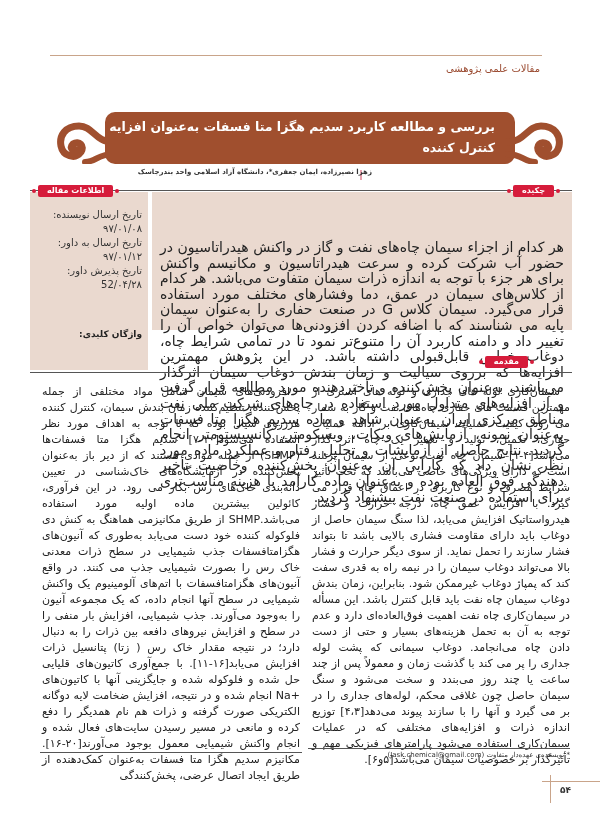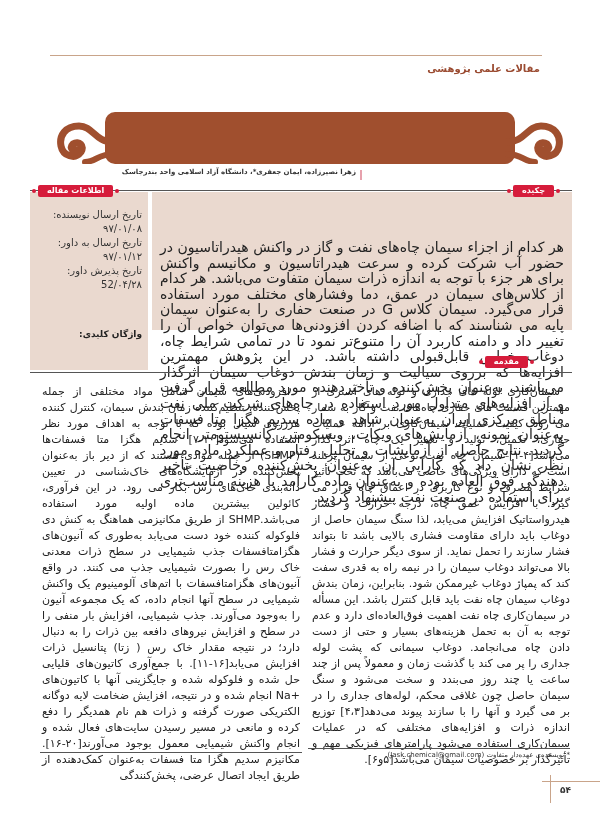--- a/index.html
+++ b/index.html
@@ -1,28 +1,28 @@
 <!DOCTYPE html>
 <html><head>
 <meta charset="utf-8">
 <style>
   html, body { margin:0; padding:0; }
   body { width:600px; height:823px; background:#ffffff; position:relative; overflow:hidden;
          font-family:"DejaVu Sans", sans-serif; color:#222; }
   .top-rule { position:absolute; left:50px; top:55px; width:492px; height:1px; background:#c9a48a; }
-  .section-label { position:absolute; right:60px; top:63px; font-size:10px; color:#9a4a30; font-weight:bold; direction:rtl; }
+  .section-label { position:absolute; right:60px; top:63px; font-size:10px; color:#9a4a30; font-weight:normal; direction:rtl; }
 
   .banner { position:absolute; left:55px; top:112px; width:510px; height:52px; }
   .banner-body { position:absolute; left:50px; right:50px; top:0; height:52px; background:#a04f2e; border-radius:10px; }
   .banner-title { position:absolute; left:50px; right:70px; top:4px; color:#fff; font-weight:bold; font-size:12.5px; line-height:21px; direction:rtl; text-align:right; }
   .scroll { position:absolute; top:10px; width:60px; height:42px; }
   .scroll.left { left:0; } .scroll.right { right:0; }
 
   .authors-bar { position:absolute; right:238px; top:170px; width:2px; height:10px; background:#e7a1ad; }
-  .authors { position:absolute; right:244px; top:168px; font-size:7px; font-weight:bold; color:#333; direction:rtl; white-space:nowrap; }
+  .authors { position:absolute; right:228px; top:168px; font-size:7px; font-weight:bold; color:#333; direction:rtl; white-space:nowrap; }
 
   .abstract-rule { position:absolute; left:30px; top:190px; width:542px; height:1px; background:#555; }
   .sidebar { position:absolute; left:30px; top:192px; width:118px; height:178px; background:#ead9cf; }
   .abstract { position:absolute; left:152px; top:192px; width:420px; height:138px; background:#ead9cf; }
   .bottom-rule { position:absolute; left:30px; top:372px; width:542px; height:1px; background:#555; }
 
   .tag { position:absolute; background:#d61c3b; color:#fff; font-size:8px; font-weight:bold; height:12px; line-height:12px; padding:0 9px; border-radius:2px; direction:rtl; }
   .tag::before, .tag::after { content:""; position:absolute; top:4px; width:4px; height:4px; background:#d61c3b; border-radius:50%; }
   .tag::before { left:-6px; } .tag::after { right:-6px; }
 
@@ -55,20 +55,21 @@
   <svg class="scroll left" viewBox="0 0 60 42">
     <path d="M58 20 C40 20 38 4 24 4 C10 4 4 14 6 24 C8 34 20 38 26 30 C30 24 24 18 18 22 C14 26 18 30 22 28" fill="none" stroke="#a04f2e" stroke-width="7" stroke-linecap="round"></path>
     <path d="M58 32 C44 32 40 40 30 40" fill="none" stroke="#a04f2e" stroke-width="6" stroke-linecap="round"></path>
   </svg>
   <div class="banner-body"></div>
   <svg class="scroll right" viewBox="0 0 60 42">
     <path d="M2 20 C20 20 22 4 36 4 C50 4 56 14 54 24 C52 34 40 38 34 30 C30 24 36 18 42 22 C46 26 42 30 38 28" fill="none" stroke="#a04f2e" stroke-width="7" stroke-linecap="round"></path>
     <path d="M2 32 C16 32 20 40 30 40" fill="none" stroke="#a04f2e" stroke-width="6" stroke-linecap="round"></path>
   </svg>
   <div class="banner-title">
+    <div>بررسی و مطالعه کاربرد سدیم هگزا متا فسفات به‌عنوان افزایه کنترل کننده</div>
   </div>
 </div>
 
 <div class="authors-bar"></div>
 <div class="authors">زهرا نصیرزاده، ایمان جعفری*، دانشگاه آزاد اسلامی واحد بندرجاسک</div>
 
 <div class="abstract-rule"></div>
 
 <div class="sidebar">
   <div class="tag" style="left:8px; top:-7px;">اطلاعات مقاله</div>

